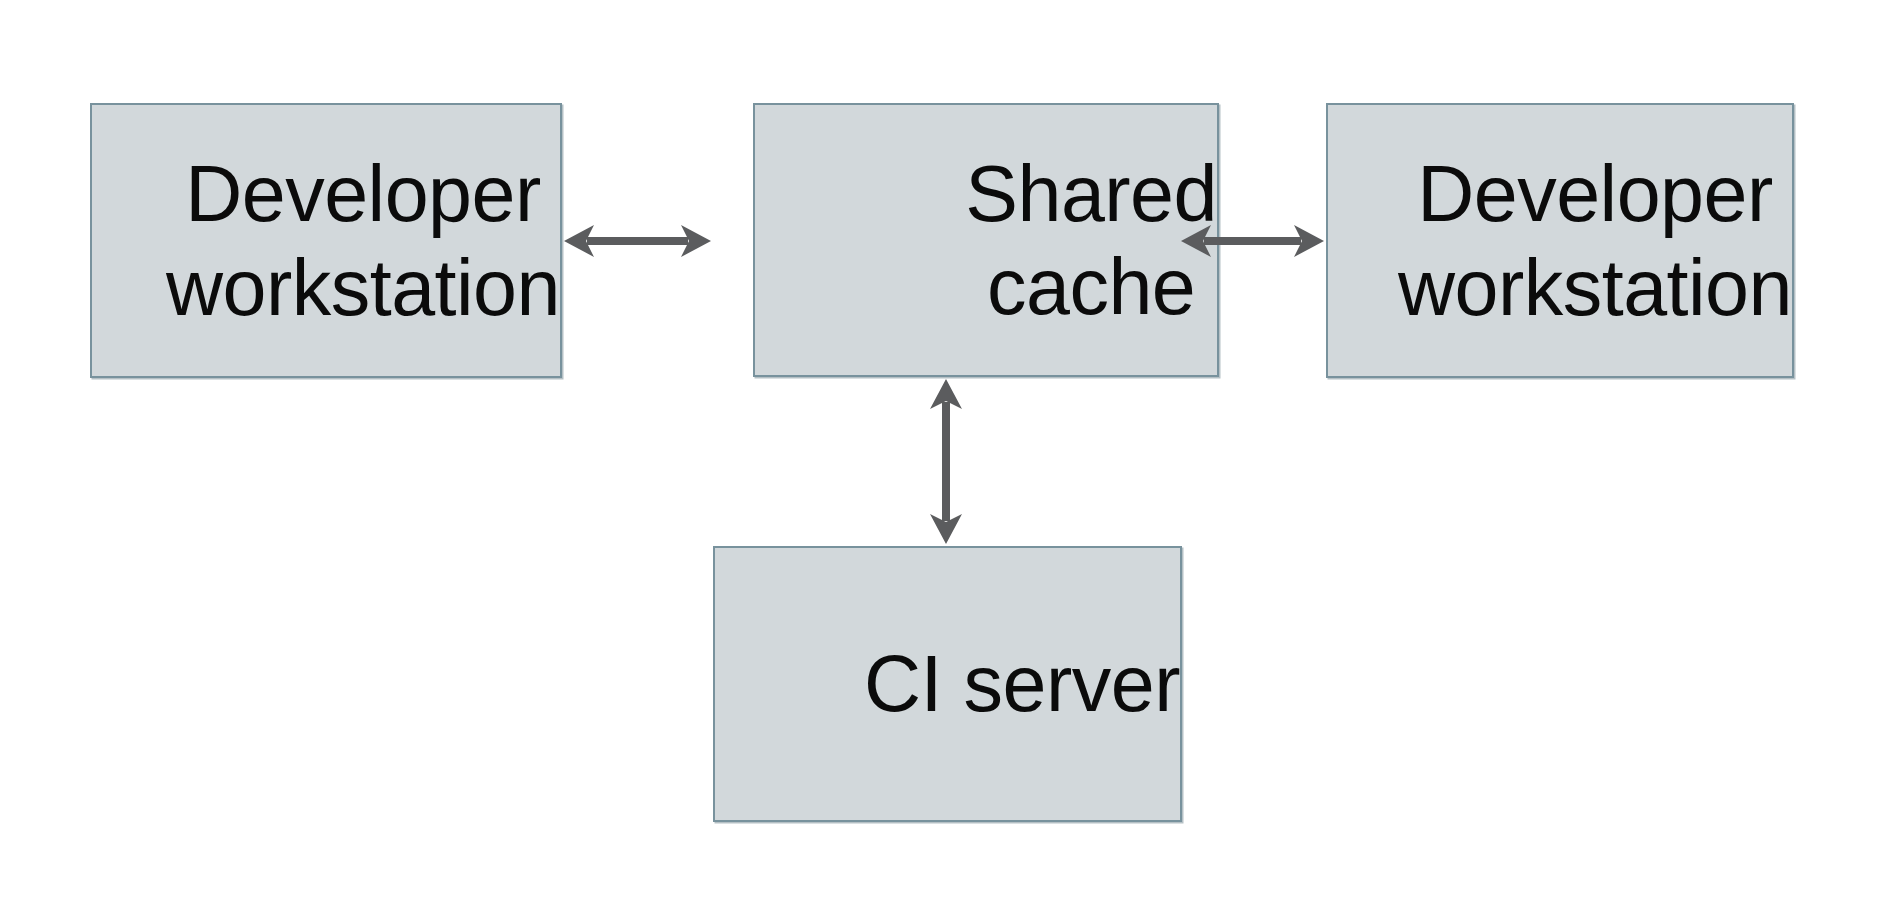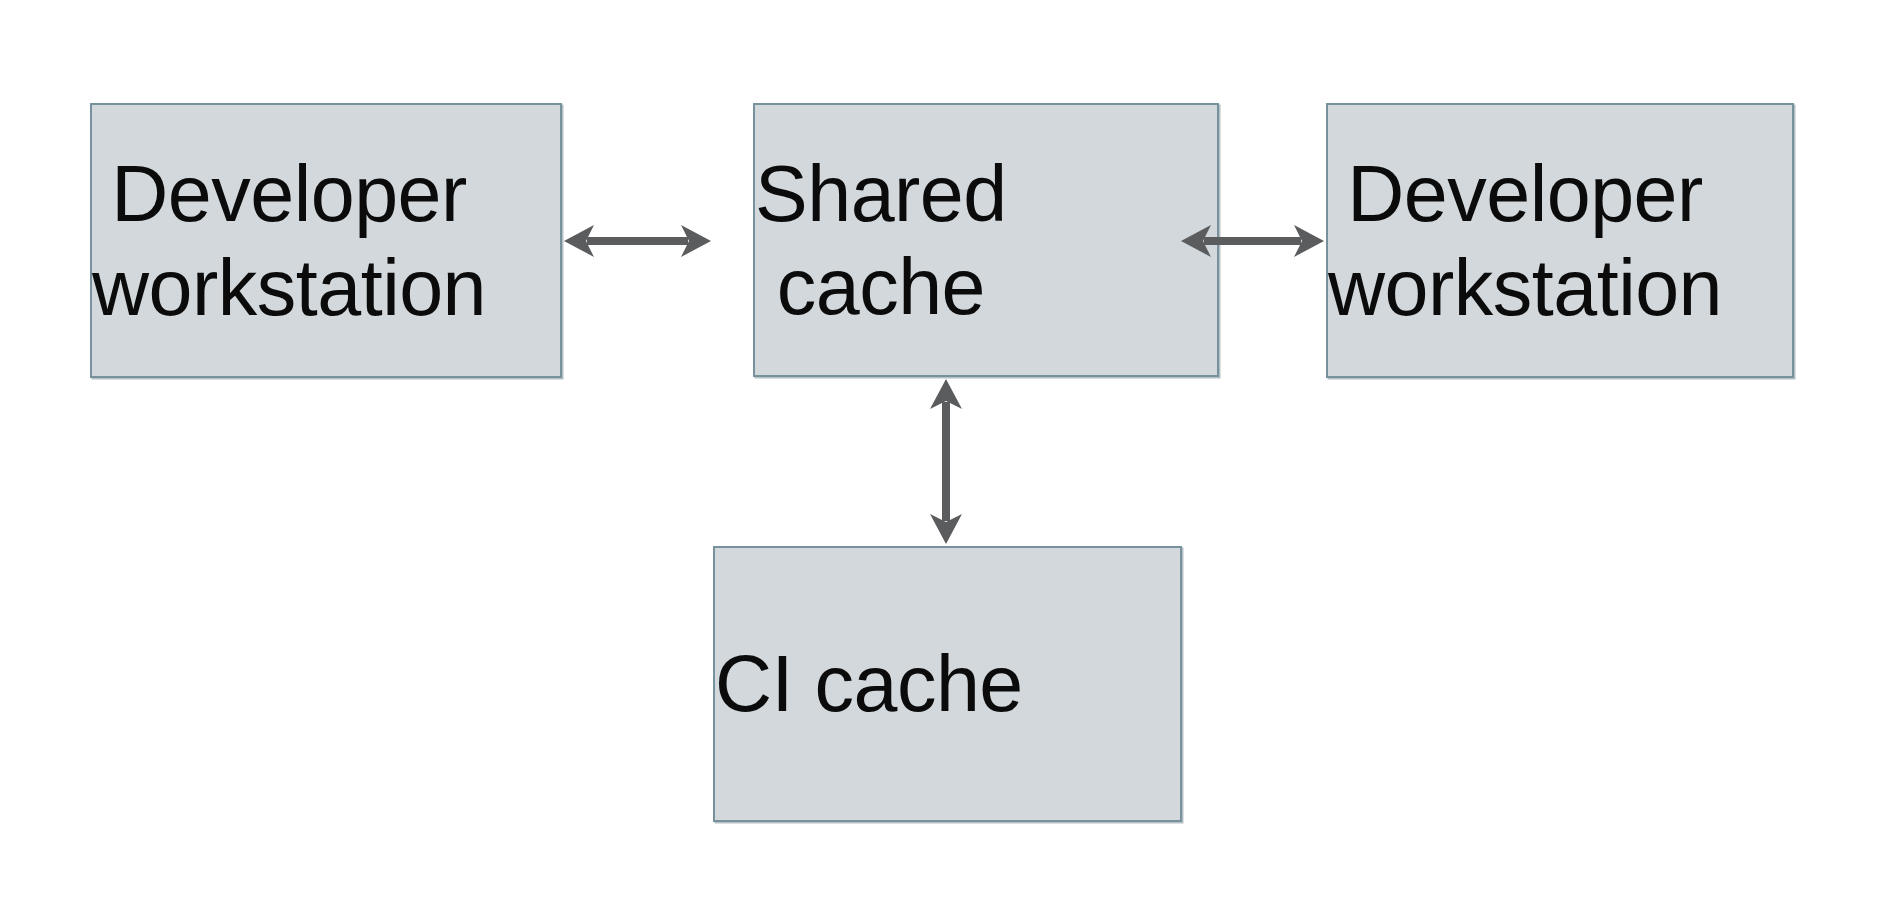--- a/index.html
+++ b/index.html
@@ -23,21 +23,21 @@
     height: 922px;
     background: var(--background);
   }
   .node {
     position: absolute;
     background: var(--box-fill);
     border: 2.5px solid var(--box-border);
     box-shadow: 1.5px 1.5px 0 rgba(90, 115, 126, 0.45);
     display: flex;
     align-items: center;
-    justify-content: flex-start;
+    justify-content: flex-end;
     text-align: center;
   }
   .node-label {
     font-size: 79px;
     line-height: 1.18;
     letter-spacing: -0.5px;
     color: var(--text-color);
     white-space: pre-line;
   }
   .node-dev-left   { left: 90px;   top: 103px; width: 472px; height: 275px; }
@@ -68,21 +68,21 @@
     <span class="node-label">Shared
 cache</span>
   </div>
 
   <div class="node node-dev-right">
     <span class="node-label">Developer
 workstation</span>
   </div>
 
   <div class="node node-ci">
-    <span class="node-label">CI cache</span>
+    <span class="node-label">CI server</span>
   </div>
 
   <div class="edge edge-left">
     <svg viewBox="0 0 149 40" preserveAspectRatio="none" aria-hidden="true">
       <line x1="24" y1="20" x2="125" y2="20" stroke="currentColor" stroke-width="8"></line>
       <polygon points="1,20 31,4 23,20 31,36" fill="currentColor"></polygon>
       <polygon points="148,20 118,4 126,20 118,36" fill="currentColor"></polygon>
     </svg>
   </div>
 

